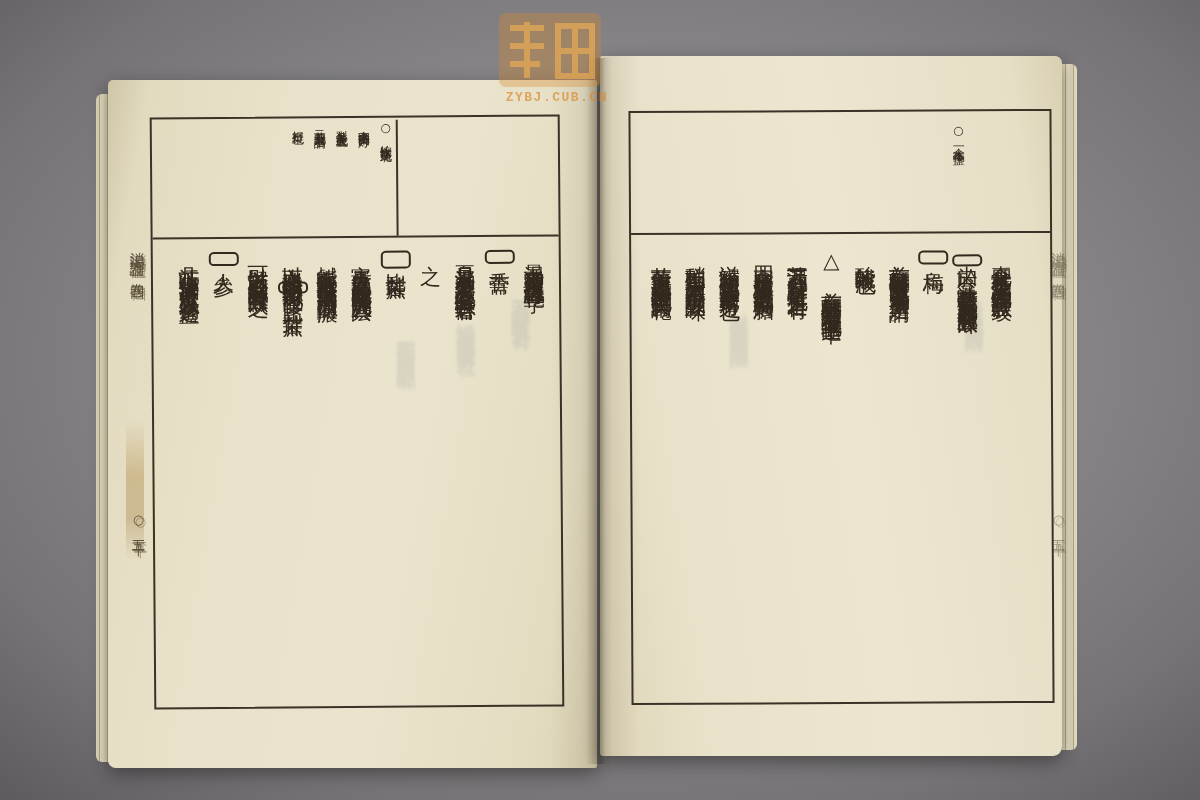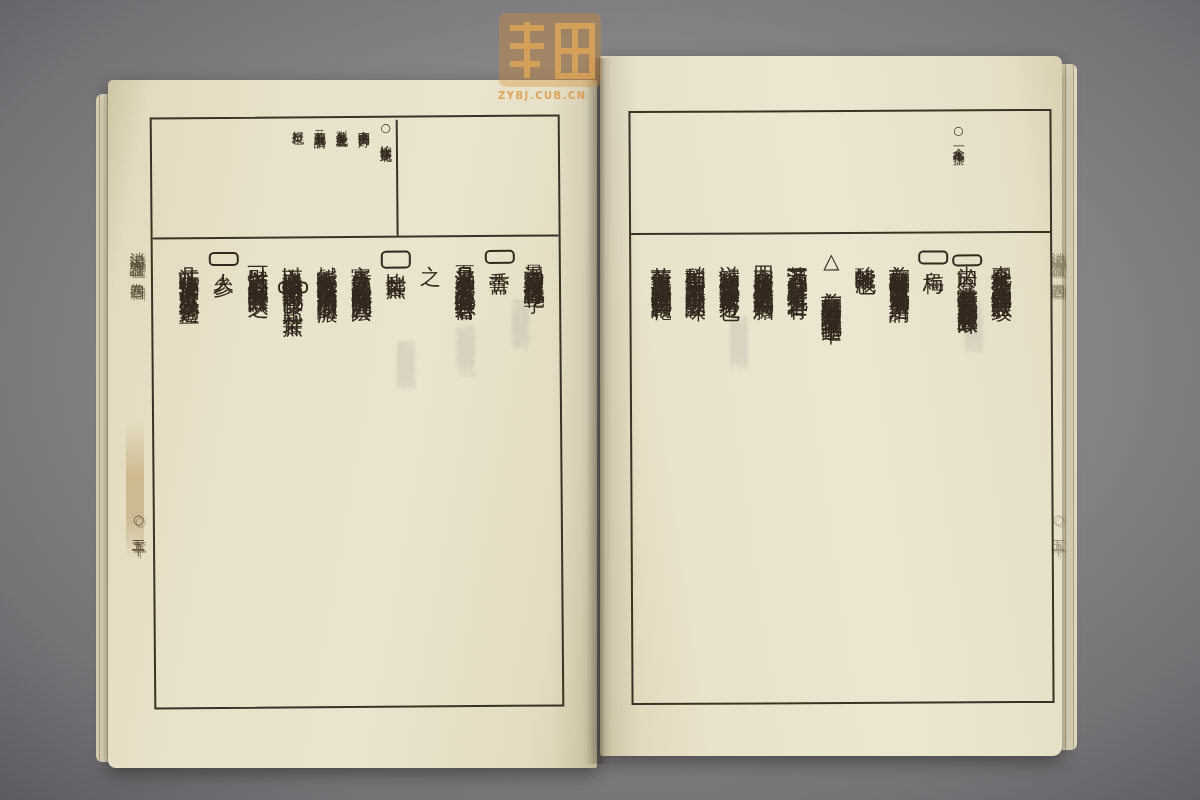--- a/index.html
+++ b/index.html
@@ -38,22 +38,22 @@
   .ghost-col{font-size:20px;letter-spacing:2px;color:#7e8687;opacity:.17;filter:blur(1.1px);z-index:1;}
   
   .spine-text{font-size:15px;letter-spacing:3px;color:#453b28;opacity:.85;
     text-shadow:2px 2px 0 rgba(80,66,42,.5);filter:blur(.45px);}
   .spine-gap{margin-block-start:0;margin-inline-start:16px;}
   .stain{position:absolute;left:126px;top:420px;width:18px;height:140px;border-radius:8px;
     background:linear-gradient(180deg,rgba(165,120,45,0) 0%,rgba(165,120,45,.35) 40%,rgba(150,105,35,.3) 70%,rgba(165,120,45,0) 100%);}
   
   #watermark{position:absolute;left:498px;top:12px;width:110px;z-index:6;opacity:.85;}
   #watermark svg{display:block;}
-  #wm-caption{display:block;margin-top:2px;font-size:10px;font-weight:bold;letter-spacing:1.5px;
-    color:#d98a2b;opacity:.8;text-align:left;}
+  #wm-caption{display:block;margin-top:2px;font-size:13px;font-weight:bold;letter-spacing:1.5px;
+    color:#d98a2b;opacity:.8;text-align:right;font-family:Liberation Mono, monospace;}
 </style>
 </head>
 <body>
 
 <div id="stage">
 
   <div id="edges-left" class="edge-stack"></div>
   <div id="edges-right" class="edge-stack"></div>
 
   <div id="left-page" class="page">

